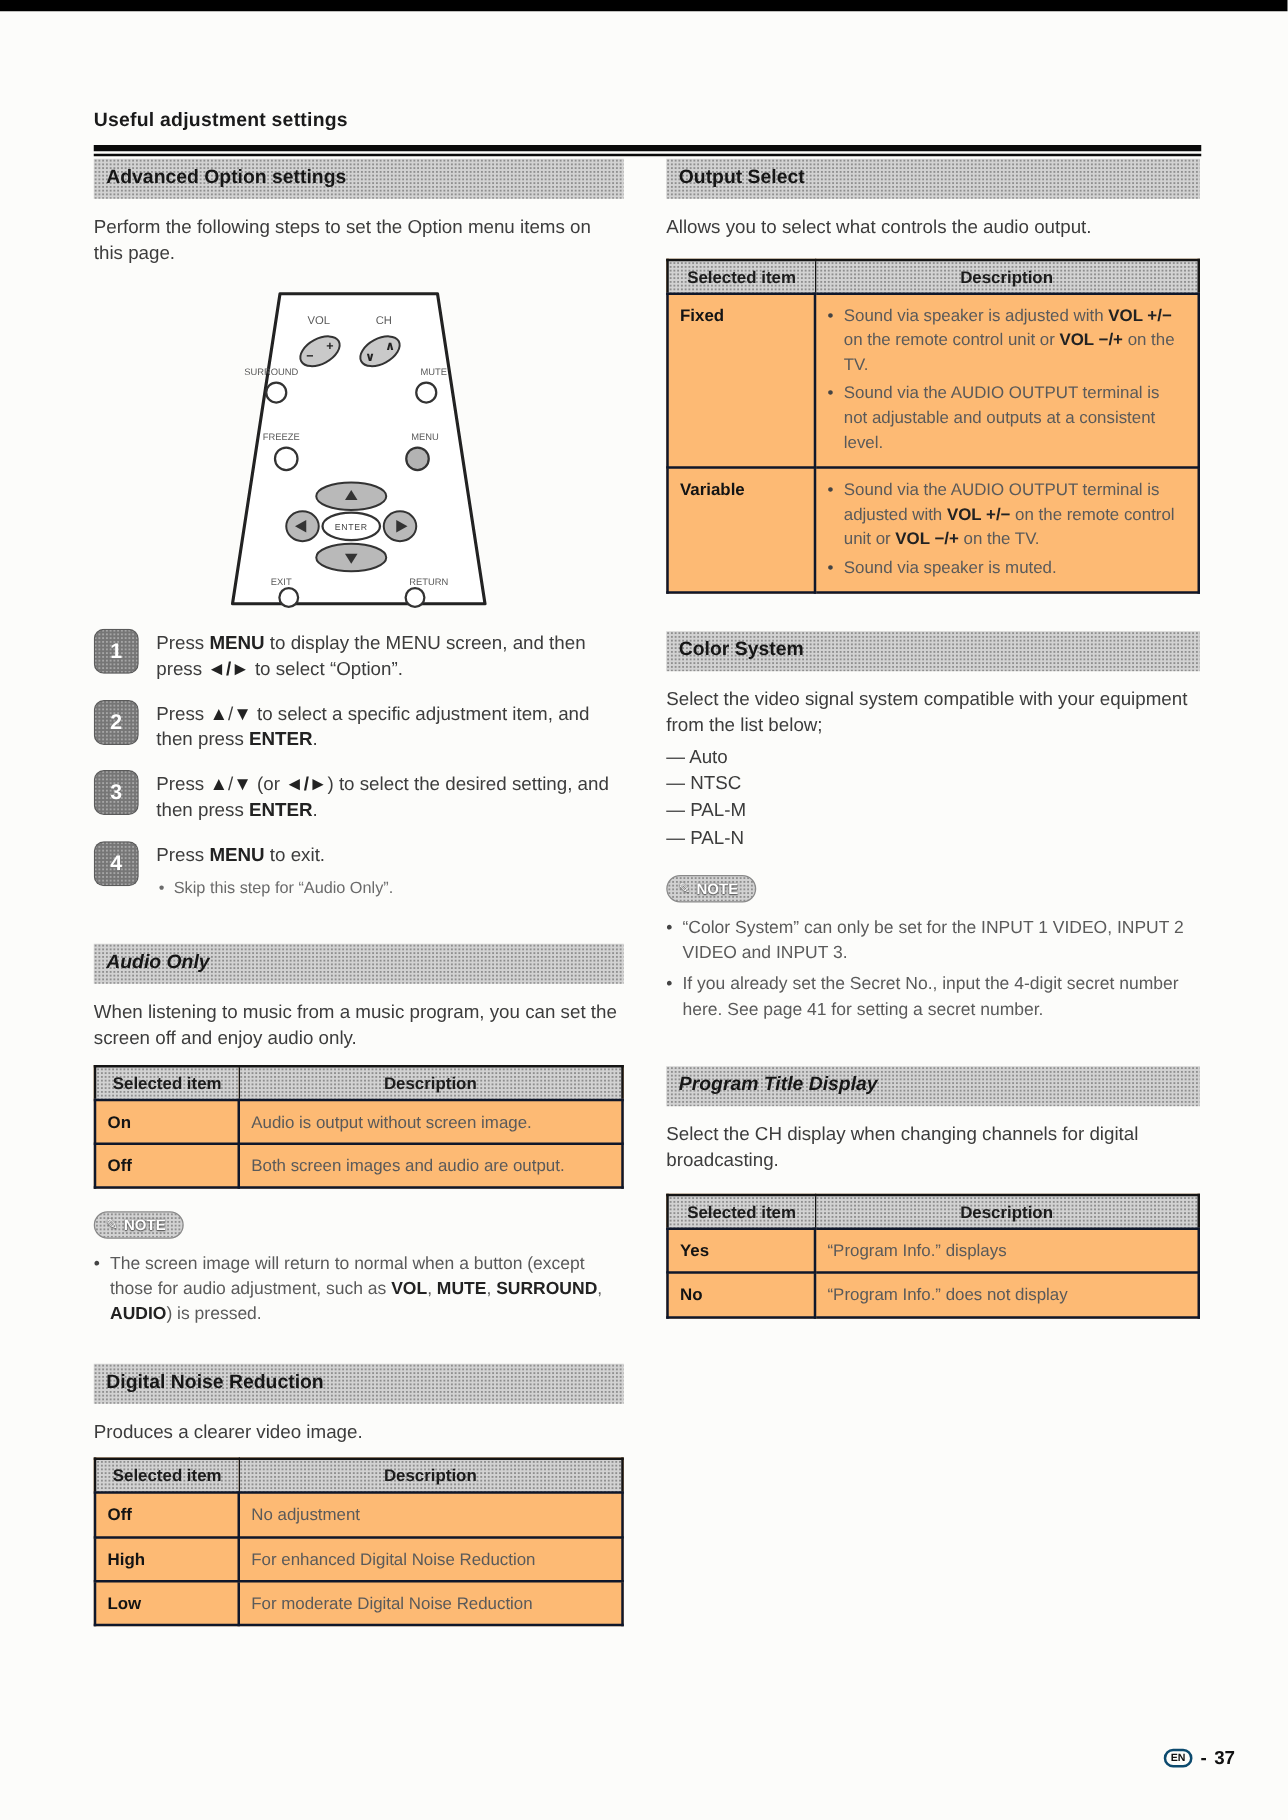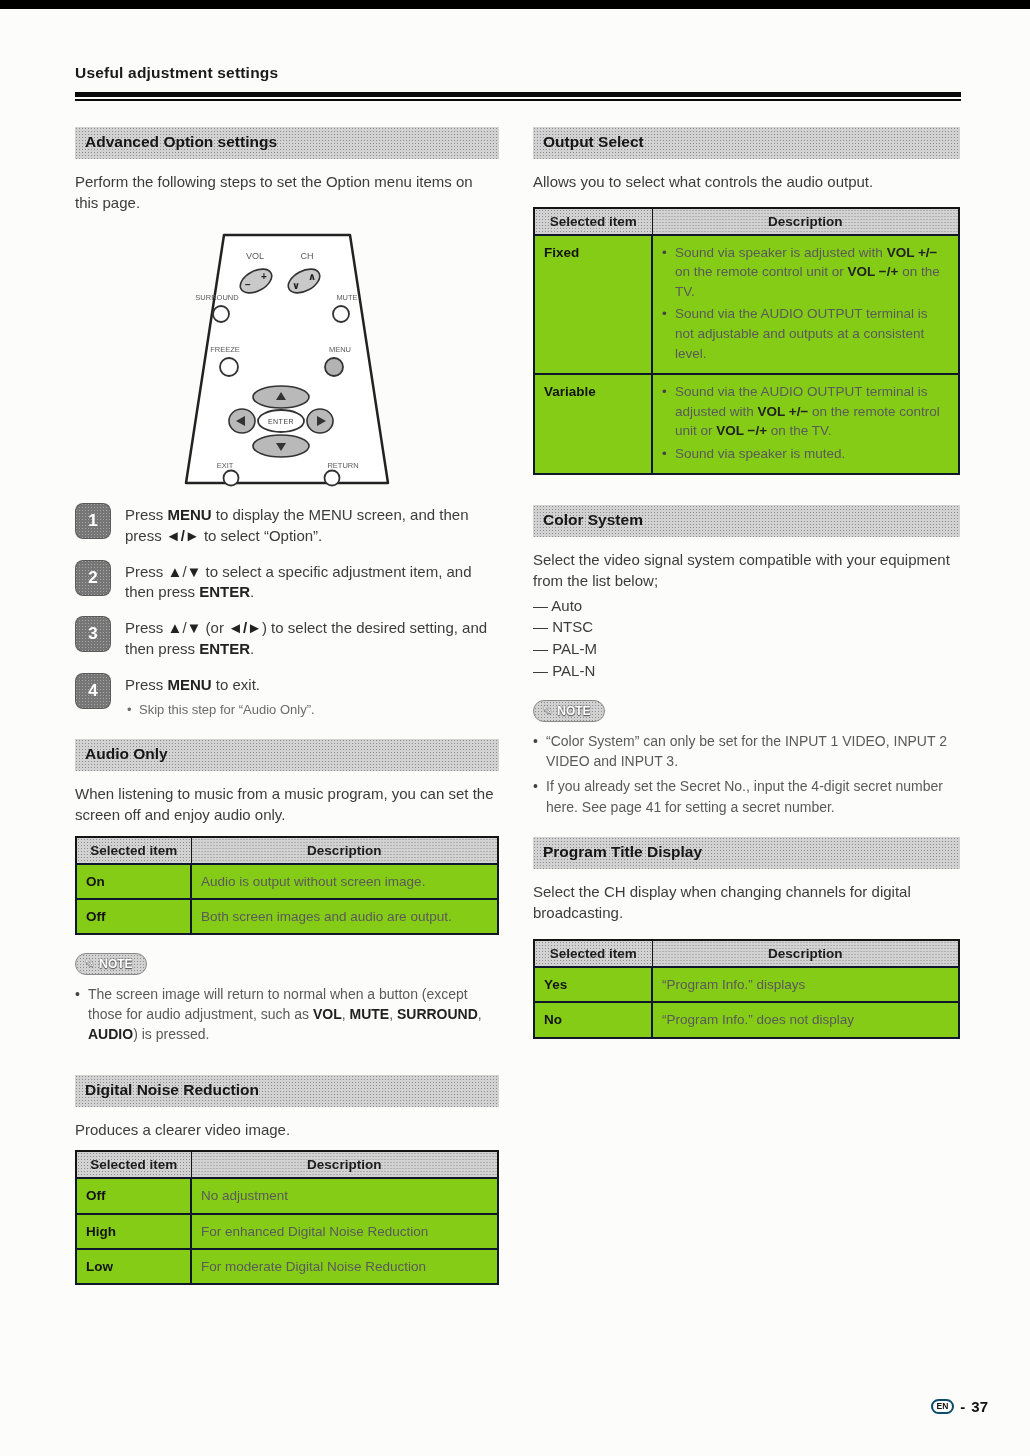--- a/index.html
+++ b/index.html
@@ -6,21 +6,21 @@
   html,body { width:1030px; height:1456px; }
   body {
     position:relative;
     background:#fcfcfa;
     font-family:"Liberation Sans","DejaVu Sans",sans-serif;
     color:#3c3c3c;
     overflow:hidden;
   }
   .scan-top { position:absolute; top:0; left:0; width:1030px; height:9px; background:#000; }
 
-  .header { position:absolute; left:75px; top:64px; width:886px; }
+  .header { position:absolute; left:75px; top:88px; width:886px; }
   .header-title { font-size:15.5px; font-weight:bold; color:#1a1a1a; letter-spacing:.2px; }
   .rule-thick { height:5px; background:#0a0a0a; margin-top:10px; }
   .rule-thin  { height:2px; background:#0a0a0a; margin-top:2px; }
 
   .col { position:absolute; top:127px; }
   .col.left  { left:75px;  width:424px; }
   .col.right { left:533px; width:427px; }
 
   .halftone {
     background-color:#d2d2d2;
@@ -49,21 +49,21 @@
     background-size:3px 3px;
     color:#fff; font-weight:bold; font-size:17px;
     display:flex; align-items:center; justify-content:center;
     box-shadow:inset 0 0 0 1px #5a5a5a;
   }
   .step-text { font-size:15px; line-height:1.38; color:#3c3c3c; padding-top:2px; }
   .b { font-weight:bold; color:#222; }
   .step-sub { font-size:13px; color:#6b6b6b; margin-top:6px; padding-left:14px; position:relative; font-weight:normal; }
   .step-sub::before { content:"•"; position:absolute; left:2px; }
 
-  table.tbl { width:100%; border-collapse:collapse; border:2px solid #141414; margin-top:10px; background:#84cc16; }
+  table.tbl { width:100%; border-collapse:collapse; border:2px solid #141414; margin-top:10px; background:#fdba74; }
   .tbl th { border:1px solid #141414; font-size:13.5px; font-weight:bold; padding:5px 6px; text-align:center; color:#1c1c1c; }
   .tbl td { border:2px solid #0f172a; font-size:13.5px; padding:7px 9px; vertical-align:top; line-height:1.42; }
   .tbl td.item { font-weight:bold; color:#141414; width:115px; }
   .tbl td.desc { color:#5a5a5a;margin-top:17px; }
 
   .bullet { position:relative; padding-left:13px; color:#5a5a5a; line-height:1.45; }
   .bullet::before { content:"•"; position:absolute; left:0; color:#444; }
   .cell-bullet { margin-bottom:3px; }
 
   .note-badge {
@@ -74,21 +74,21 @@
     border:1px solid #8a8a8a;
   }
   .note-badge .pencil { font-size:11px; }
   .note-list { margin-top:9px; }
   .note-list .bullet { font-size:14px; margin-bottom:5px; }
   .note-rich { font-size:14px; }
 
   .dash-list { margin-top:3px; }
   .dash-item { font-size:15px; line-height:1.45; color:#3c3c3c; }
   .gap-xl { margin-top:30px; }
-  .gap-md { margin-top:20px; }
+  .gap-md { margin-top:36px;font-style:italic; }
 
   .footer { position:absolute; top:1398px; right:42px; display:flex; align-items:center; gap:6px; }
   .en-badge {
     display:inline-block; border:2px solid #0c4a6e; border-radius:10px;
     padding:1px 4px; font-size:8.5px; font-weight:bold; color:#111; line-height:1.1;
   }
   .pg { font-size:15px; font-weight:bold; color:#111; }
 </style>
 </head>
 <body>

